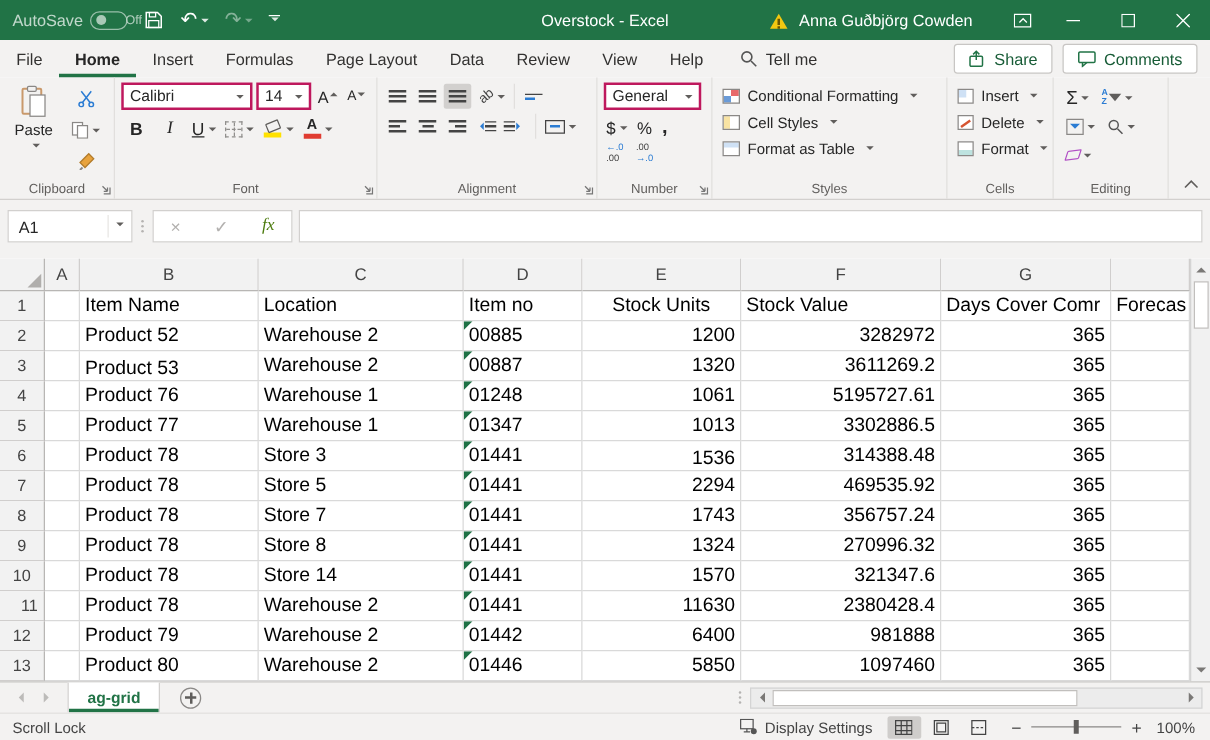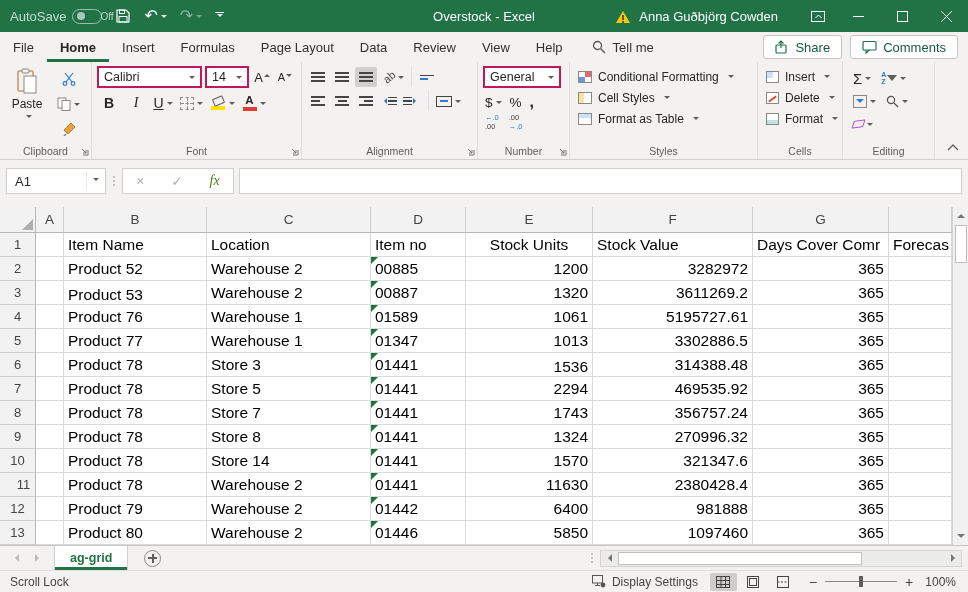--- a/index.html
+++ b/index.html
@@ -707,21 +707,21 @@
             <span></span>
           </div>
           <div class="g-cell" style="width: 143px;">
             <span>Product 76</span>
           </div>
           <div class="g-cell" style="width: 164px;">
             <span>Warehouse 1</span>
           </div>
           <div class="g-cell" style="width: 95px;">
             <span class="err-tri"></span>
-            <span>01589</span>
+            <span>01248</span>
           </div>
           <div class="g-cell num" style="width: 127px;">
             <span>1061</span>
           </div>
           <div class="g-cell num" style="width: 160px;">
             <span>5195727.61</span>
           </div>
           <div class="g-cell num" style="width: 136px;">
             <span>365</span>
           </div>

